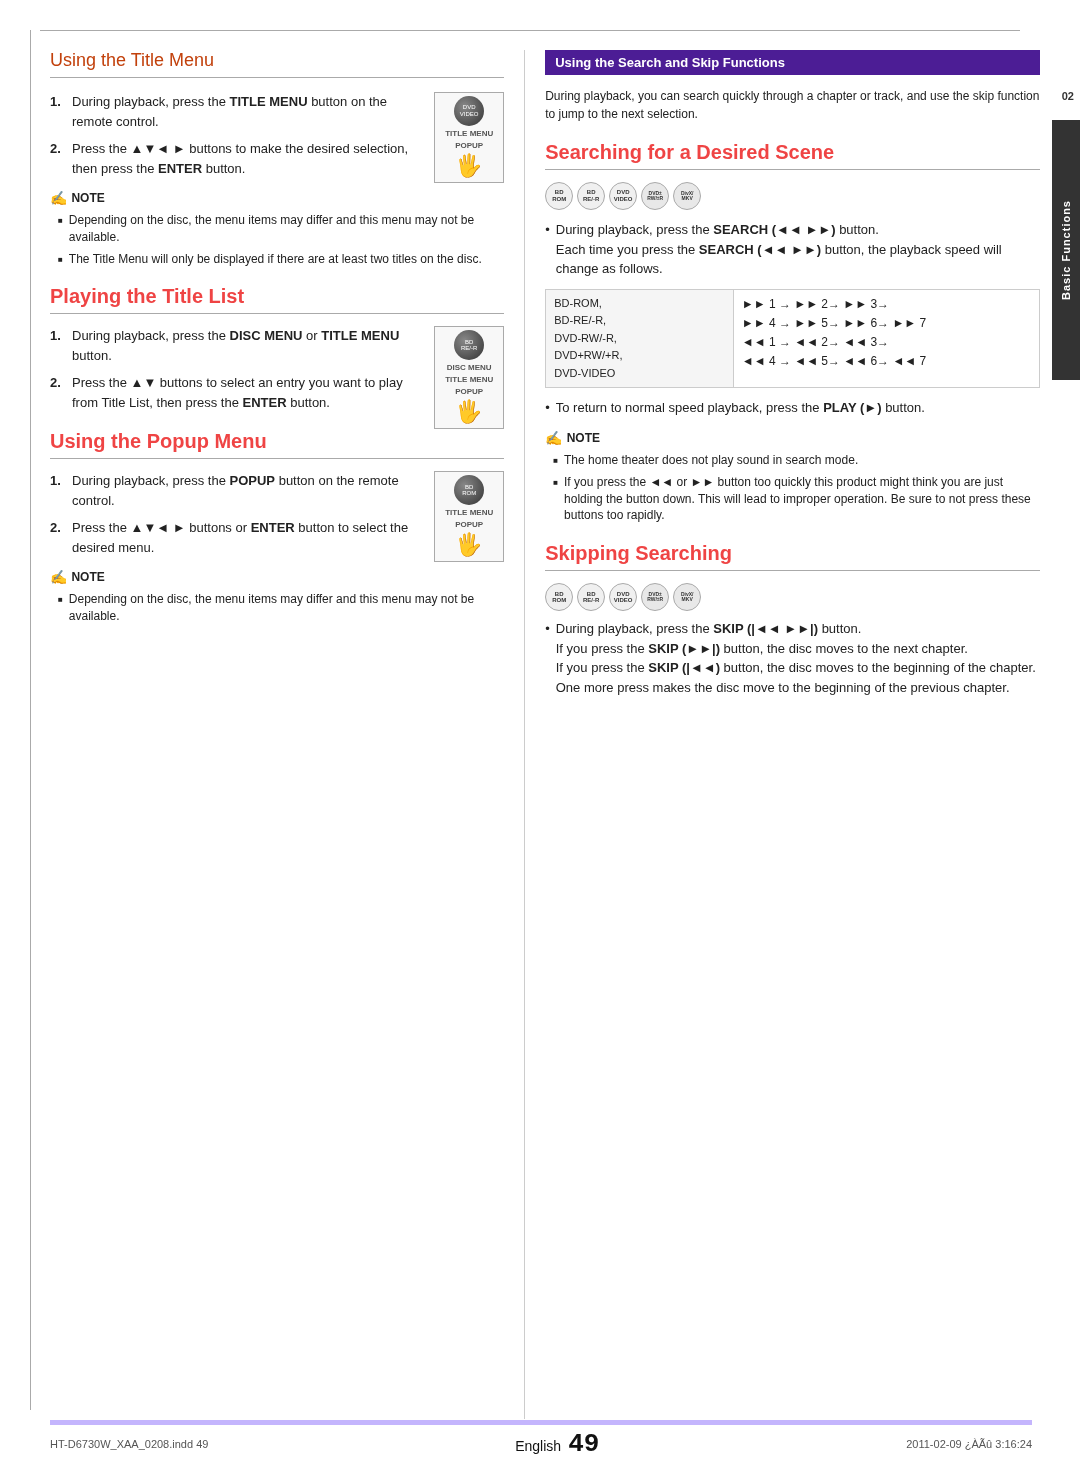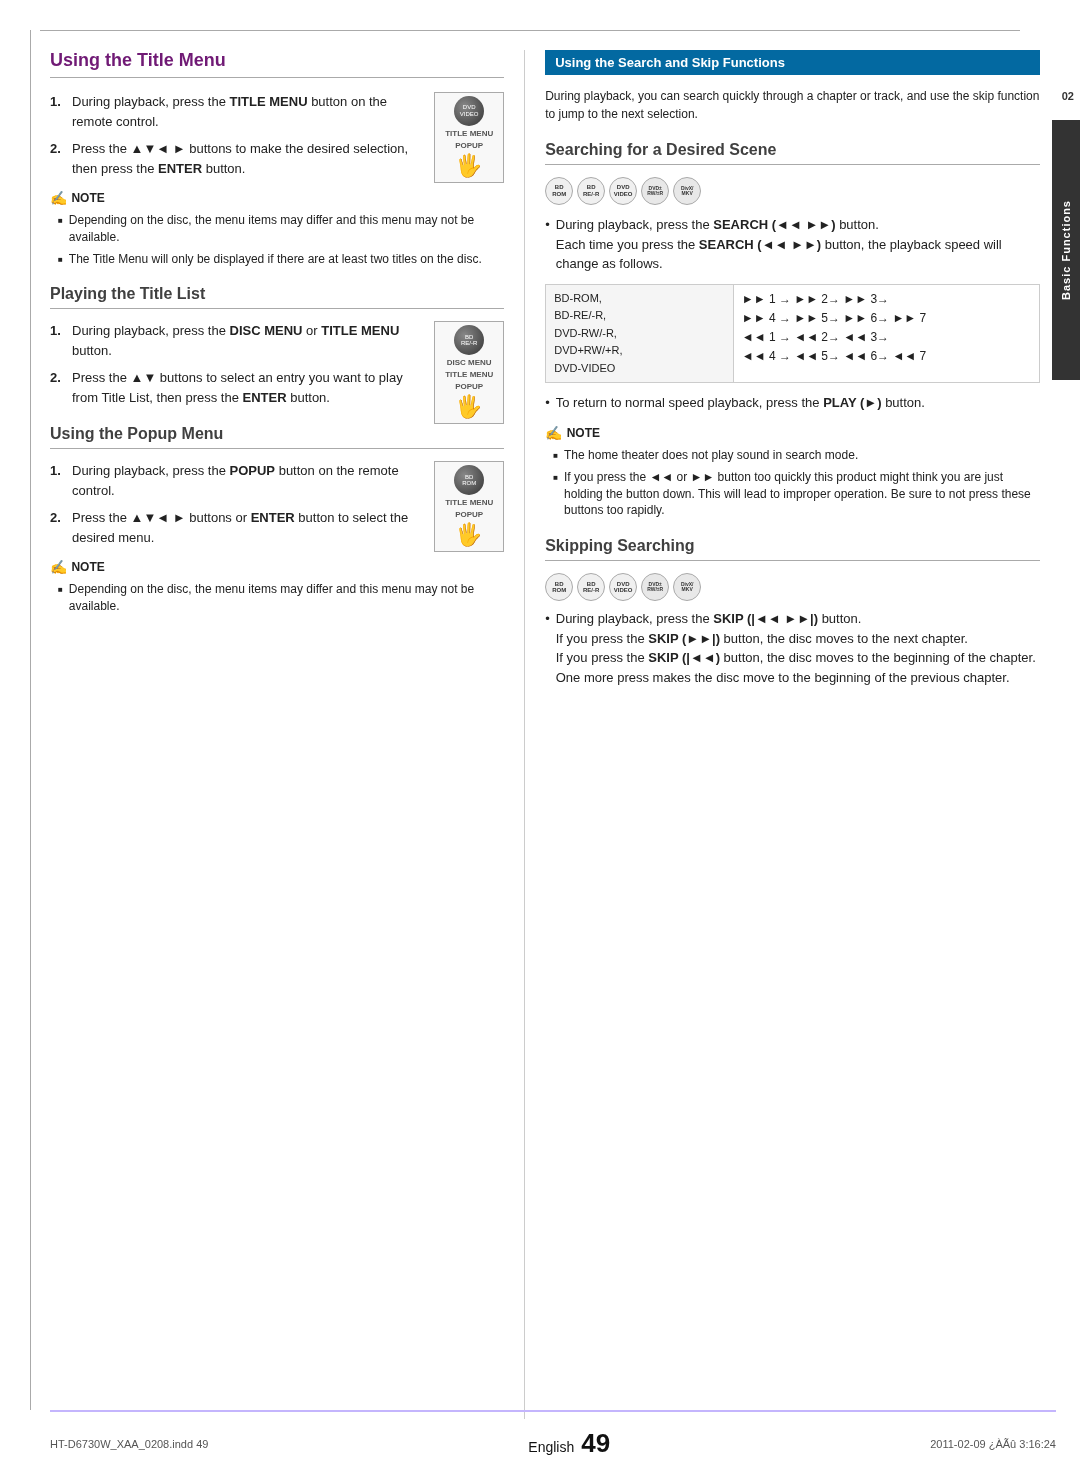--- a/index.html
+++ b/index.html
@@ -82,40 +82,40 @@
     }
 
     .right-column {
       width: 52%;
       padding-left: 20px;
     }
 
     
     .section-title {
       font-size: 18px;
-      font-weight: bold;
-      color: #701a75;
+      font-weight: normal;
+      color: #c2410c;
       border-bottom: 1px solid #aaa;
       padding-bottom: 6px;
       margin-bottom: 14px;
     }
 
     .section-title-medium {
-      font-size: 16px;
-      font-weight: bold;
-      color: #404040;
+      font-size: 20px;
+      font-weight: bold;
+      color: #ef4444;
       border-bottom: 1px solid #aaa;
       padding-bottom: 5px;
       margin-bottom: 12px;
       margin-top: 18px;
     }
 
     
     .section-highlight {
-      background: #0369a1;
+      background: #4c1d95;
       color: #fff;
       font-size: 13px;
       font-weight: bold;
       padding: 5px 10px;
       margin-bottom: 12px;
       display: inline-block;
       width: 100%;
     }
 
     
@@ -274,33 +274,34 @@
       width: 38%;
       background: #f5f5f5;
       font-size: 11px;
     }
 
     
     .footer {
       position: absolute;
       bottom: 20px;
       left: 50px;
-      right: 24px;
+      right: 48px;
       display: flex;
       justify-content: space-between;
       align-items: center;
       font-size: 11px;
       color: #555;
-      border-top: 2px solid #c4b5fd;
-      padding-top: 16px;
+      border-top: 5px solid #c4b5fd;
+      padding-top: 4px;
     }
     .page-number {
       font-size: 26px;
       font-weight: bold;
       color: #111;
+      font-family: Liberation Mono, monospace;
     }
     .page-lang {
       font-size: 14px;
       color: #111;
       margin-right: 4px;
     }
     .mt-8 { margin-top: 8px; }
 
     .text-sm { font-size: 12px; }
     .line-normal { line-height: 1.5; }

